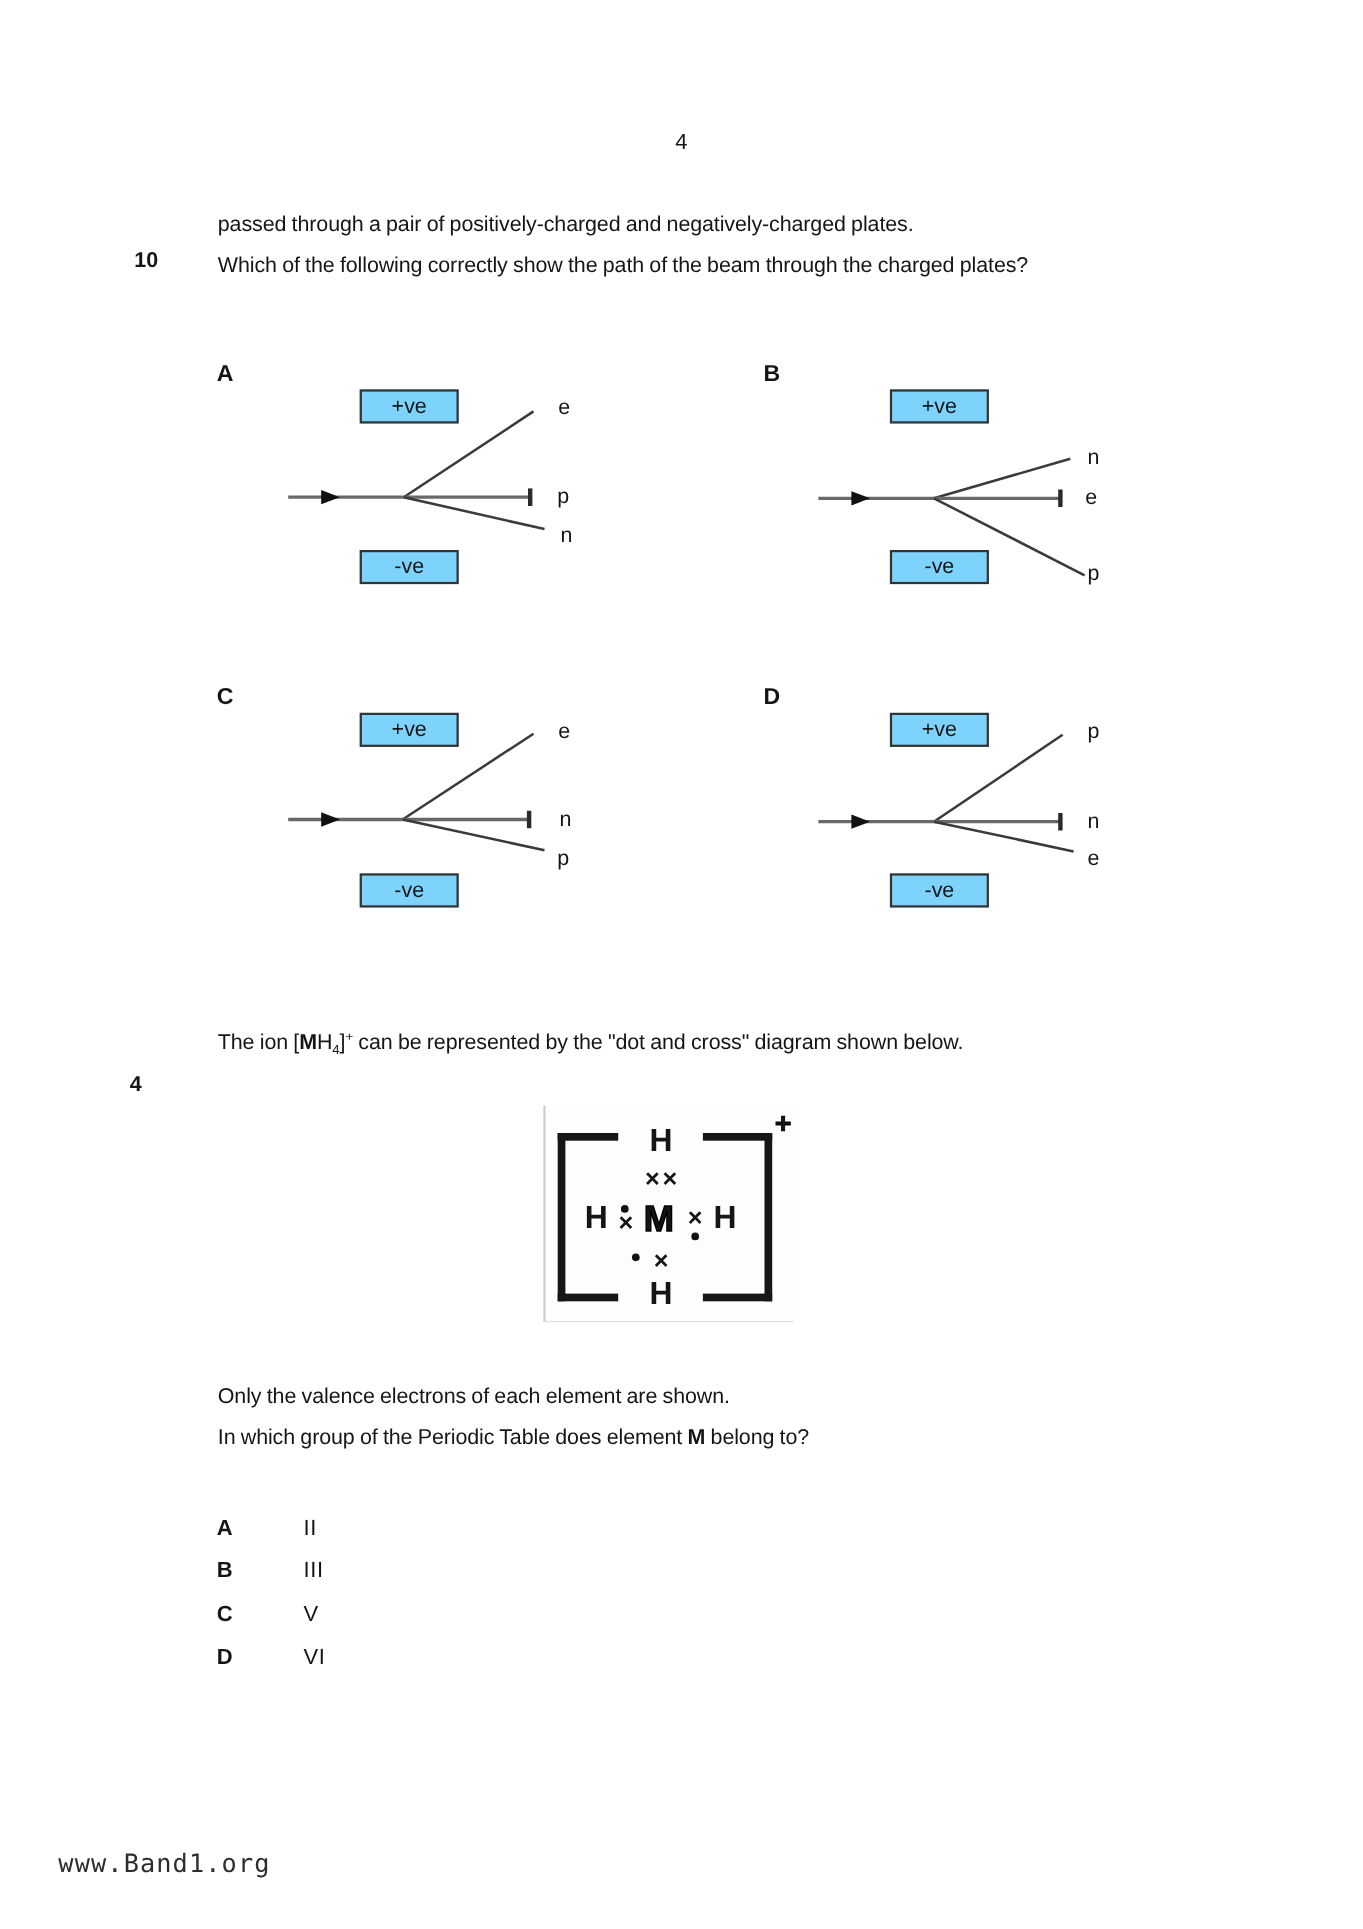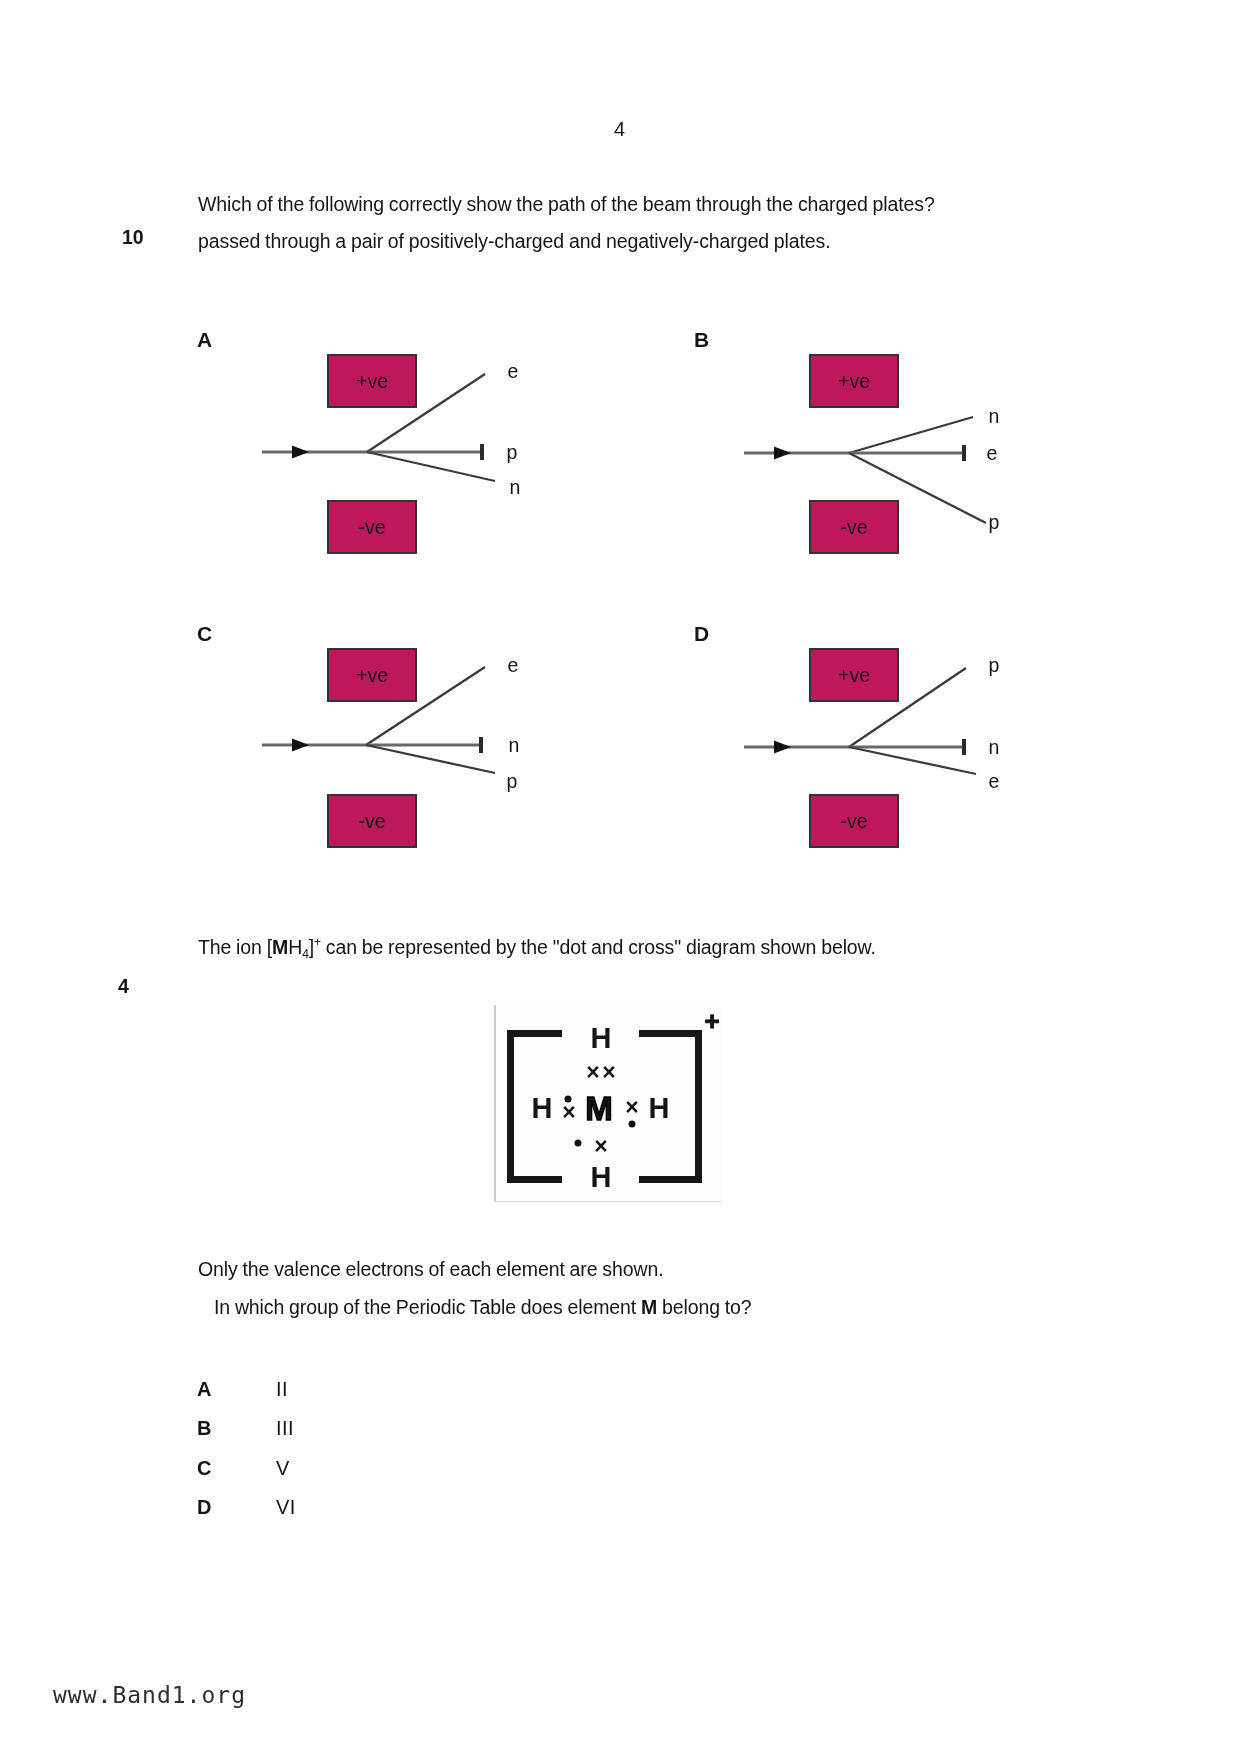--- a/index.html
+++ b/index.html
@@ -14,29 +14,29 @@
   .qnum{position:absolute;font-weight:bold;font-size:19.5px;margin-top:40px;}
   .q10num{left:122px;top:186px;}
   .q11num{left:118px;top:935px;}
 
   .qtext{position:absolute;font-size:19.5px;letter-spacing:-0.1px;word-spacing:-0.5px;white-space:nowrap;}
   .q10text{left:198px;top:186px;line-height:37px;}
   .q11text{left:198px;top:935px;}
   .q11text sub{font-size:12px;}
   .q11text sup{font-size:12px;}
   .note{left:198px;top:1258px;}
-  .q11q{left:198px;top:1296px;margin-left:16px;}
+  .q11q{left:198px;top:1296px;}
 
   
   .beamdiag{position:absolute;width:360px;height:240px;}
   .beamdiag svg{position:absolute;left:0;top:0;}
   .dletter{position:absolute;font-weight:bold;font-size:21px;}
   .plate{
-    position:absolute;width:90px;height:54px;border:2.5px solid #333;box-sizing:border-box;
-    display:flex;align-items:center;justify-content:center;font-size:19.5px;background:#be185d;
+    position:absolute;width:90px;height:31px;border:2.5px solid #333;box-sizing:border-box;
+    display:flex;align-items:center;justify-content:center;font-size:19.5px;background:#7dd3fc;
   }
   .plabel{position:absolute;font-size:19.5px;transform:translate(-50%,-50%);}
   .beamh{stroke:#686868;stroke-width:3;}
   .beamd{stroke:#3a3a3a;stroke-width:2.3;}
   .tick{stroke:#2a2a2a;stroke-width:4;}
 
   
   .molecule{
     position:absolute;left:494px;top:1005px;width:226px;height:196px;
     background:#fdfdfd;border-left:2px solid #cccccc;border-bottom:1px solid #dddddd;
@@ -61,22 +61,22 @@
 </style>
 </head>
 <body>
 
 <div class="page">
 
   <div class="page-number">4</div>
 
   <div class="qnum q10num">10</div>
   <div class="qtext q10text">
+    <div>passed through a pair of positively-charged and negatively-charged plates.</div>
     <div>Which of the following correctly show the path of the beam through the charged plates?</div>
-    <div>passed through a pair of positively-charged and negatively-charged plates.</div>
   </div>
 
   <div id="diagrams">
       <div class="beamdiag" style="left: 180px; top: 320px;">
         <span class="dletter" style="left:17px;top:8px">A</span>
         <div class="plate" style="left:147px;top:34px">+ve</div>
         <div class="plate" style="left:147px;top:180px">-ve</div>
         <svg width="360" height="240" viewBox="0 0 360 240">
           <line class="beamh" x1="82" y1="132" x2="187" y2="132"></line>
           <polygon fill="#111" points="112,125.5 112,138.5 129,132"></polygon>

